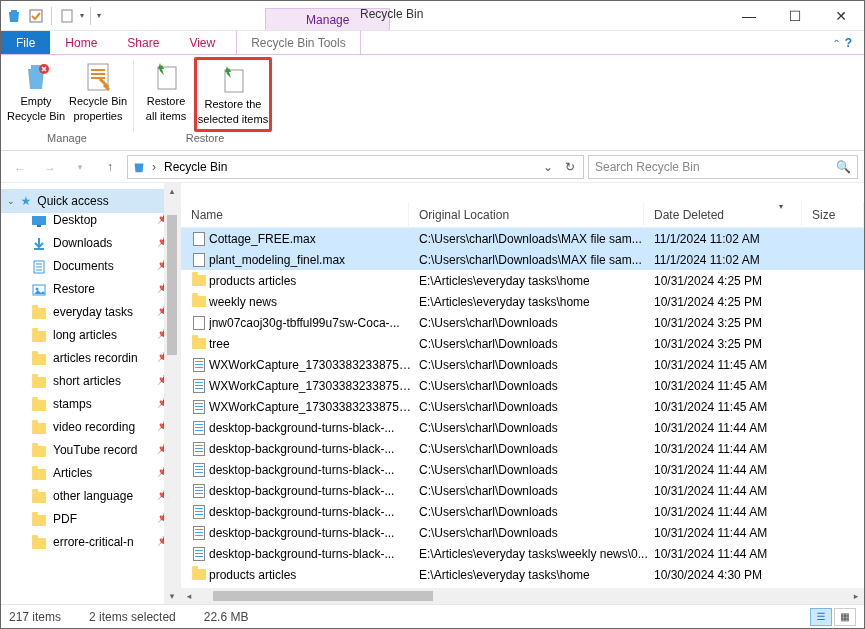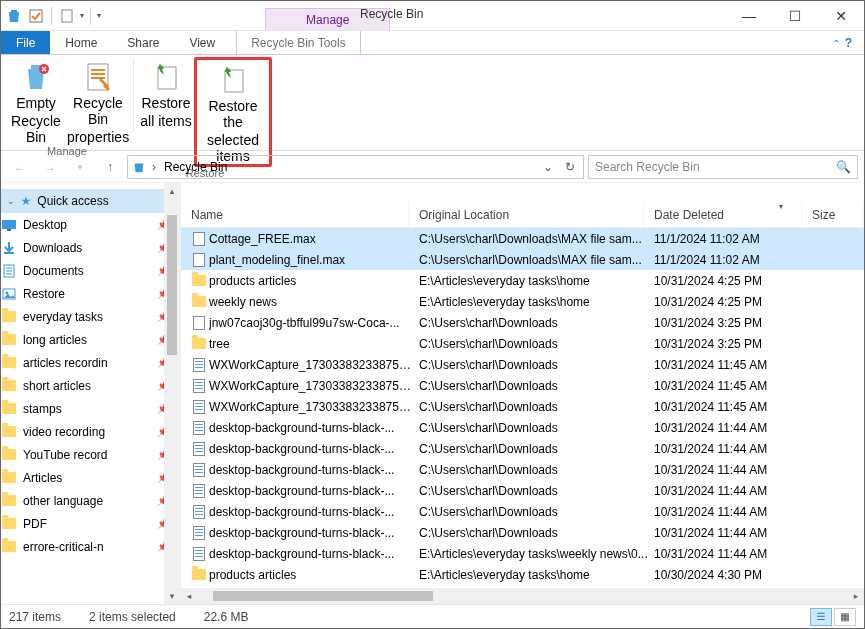--- a/index.html
+++ b/index.html
@@ -12,57 +12,57 @@
 .qat-sep { width: 1px; height: 18px; background: #ccc; margin: 0 2px; }
 .qat-drop { font-size: 8px; color: #555; }
 .ctx-tab-strip { flex: 1; display: flex; align-items: flex-end; }
 .ctx-header { background: #f3e5f5; color: #6a1b9a; height: 22px; padding: 0 40px; display: flex; align-items: center; border: 1px solid #e1bee7; border-bottom: none; margin-left: 160px; }
 .wnd-title { position: absolute; left: 360px; top: 7px; color: #333; }
 .wnd-buttons { display: flex; margin-left: auto; }
 .wnd-btn { width: 46px; height: 30px; display: flex; align-items: center; justify-content: center; font-size: 14px; color: #333; }
 
 
 .tabstrip { height: 24px; display: flex; align-items: stretch; background: #fff; position: relative; }
-.tab { padding: 0 14px; display: flex; align-items: center; color: #404040; border: 1px solid transparent; }
+.tab { padding: 0 14px; display: flex; align-items: center; color: #be185d; border: 1px solid transparent; }
 .tab.file { background: #1979ca; color: #fff; font-weight: normal; }
 .tab.ctx { background: #fff; border: 1px solid #e1bee7; border-top: none; color: #737373; }
 .help-caret { margin-left: auto; padding: 0 12px; display: flex; align-items: center; gap: 4px; color: #1979ca; }
 .tabline { position: absolute; bottom: 0; left: 0; right: 0; height: 1px; background: #e1bee7; }
 
 
 .ribbon { height: 96px; background: #fff; border-bottom: 1px solid #ddd; display: flex; }
 .ribbon-group { display: flex; flex-direction: column; align-items: center; padding: 2px 4px; }
 .group-body { display: flex; flex: 1; }
 .group-label { font-size: 11px; color: #666; height: 16px; }
 .ribbon-sep { width: 1px; background: #e5e5e5; margin: 4px 0 18px 0; }
 .big-btn { width: 62px; display: flex; flex-direction: column; align-items: center; justify-content: flex-start; padding-top: 4px; text-align: center; line-height: 1.15; gap: 2px; }
 .big-btn .icon { width: 32px; height: 32px; display: flex; align-items: center; justify-content: center; }
 .big-btn.highlight { border: 3px solid #e53935; border-radius: 2px; width: 78px; }
-.big-btn span { font-size: 14px; }
+.big-btn span { font-size: 11px; }
 
 
 .navbar { height: 32px; display: flex; align-items: center; padding: 2px 6px; gap: 4px; border-bottom: 1px solid #eee; }
 .nav-arrow { width: 26px; height: 26px; display: flex; align-items: center; justify-content: center; color: #bbb; }
 .nav-arrow.enabled { color: #555; }
 .addr { flex: 1; height: 24px; border: 1px solid #ccc; display: flex; align-items: center; padding: 0 2px; gap: 4px; }
 .addr .crumb { padding: 0 4px; }
 .addr .drop { color: #555; }
 .addr-end { margin-left: auto; display: flex; }
 .addr-btn { width: 22px; height: 22px; display: flex; align-items: center; justify-content: center; color: #555; }
 .search { width: 270px; height: 24px; border: 1px solid #ccc; display: flex; align-items: center; padding: 0 6px; color: #888; }
 .search-icon-right { margin-left: auto; color: #666; }
 
 
 .main { flex: 1; display: flex; min-height: 0; }
 
 
 .sidenav { width: 180px; border-right: 1px solid #eee; overflow-y: auto; overflow-x: hidden; display: flex; flex-direction: column; padding-top: 6px; position: relative; }
 .quick-row { display: flex; align-items: center; height: 24px; padding-left: 16px; gap: 6px; background: #d0e7f8; }
 .quick-star { color: #3b99e0; }
-.sn-item { display: flex; align-items: center; height: 23px; gap: 6px; }
+.sn-item { display: flex; height: 23px; padding-left: 30px; gap: 6px; }
 .sn-icon { width: 16px; height: 16px; display: flex; align-items: center; justify-content: center; }
 .pin { margin-left: auto; margin-right: 10px; color: #888; font-size: 10px; }
 .folder-ic { width: 14px; height: 11px; background: #ffd86b; border-radius: 1px; position: relative; }
 .folder-ic::before { content: ""; position: absolute; top: -3px; left: 0; width: 6px; height: 3px; background: #ffd86b; border-radius: 1px 1px 0 0; }
 .side-scroll { position: absolute; right: 0; top: 0; bottom: 0; width: 16px; background: #f0f0f0; display: flex; flex-direction: column; }
 .side-scroll .thumb { background: #c2c2c2; height: 140px; margin: 16px 3px 0 3px; }
 .side-scroll .arrow { height: 16px; display: flex; align-items: center; justify-content: center; color: #666; font-size: 9px; }
 
 
 .filelist { flex: 1; display: flex; flex-direction: column; min-width: 0; margin-top: 19px; }

